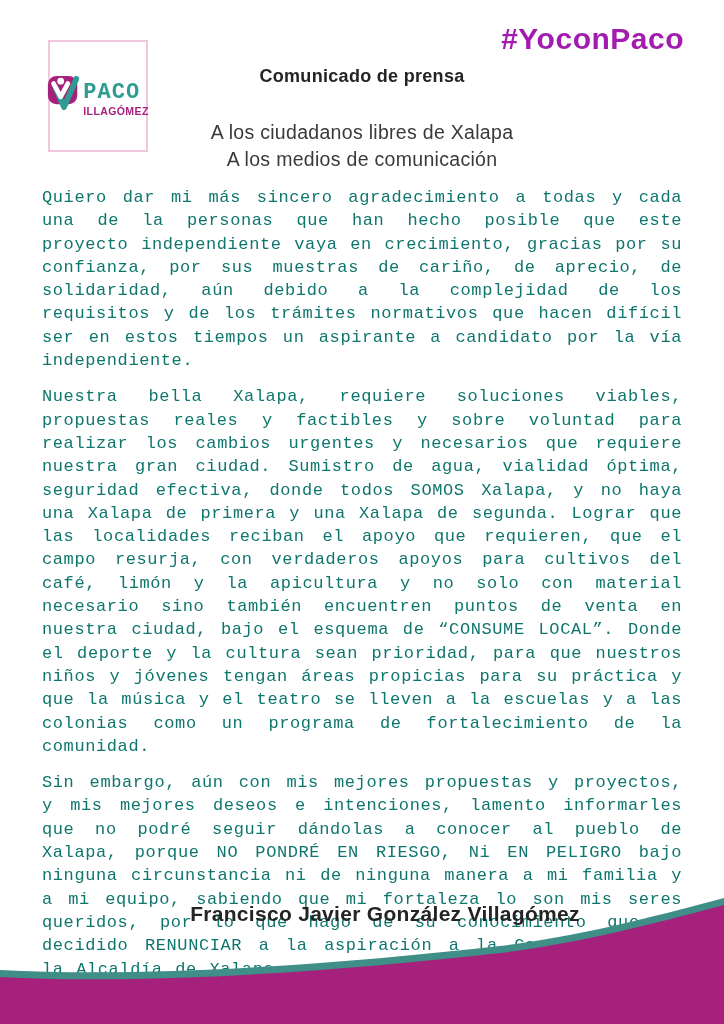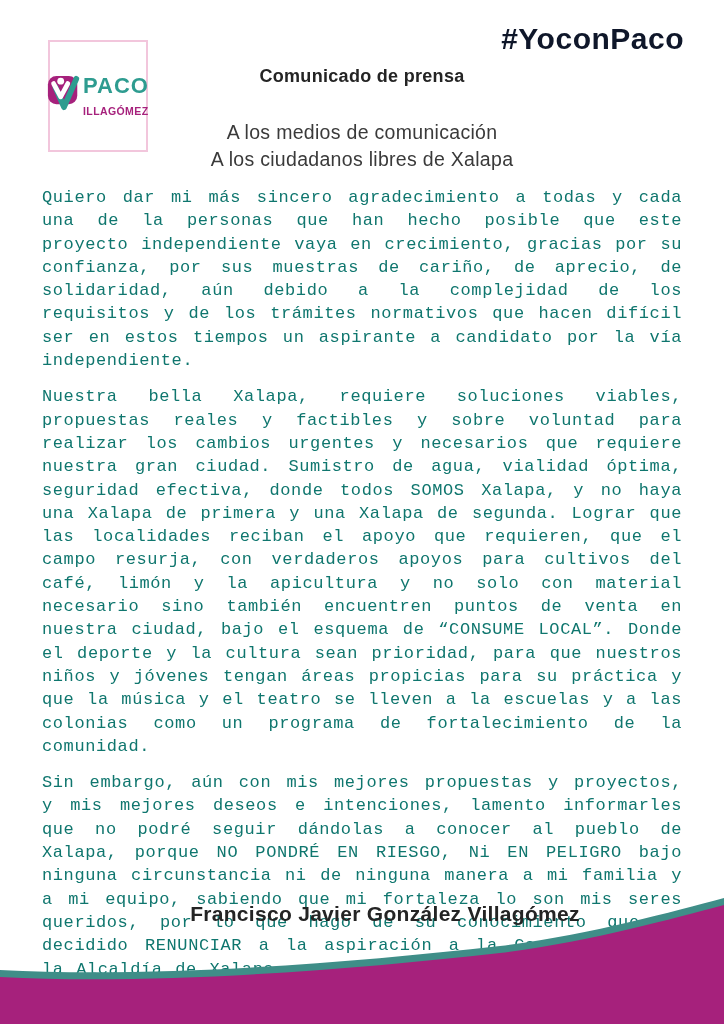--- a/index.html
+++ b/index.html
@@ -14,36 +14,36 @@
   }
   
   .logo-box{
     position:absolute;left:48px;top:40px;
     width:96px;height:108px;
     border:2px solid #f2c6dc;
     background:#ffffff;
     display:flex;align-items:center;justify-content:center;
   }
   .logo-inner{display:flex;flex-direction:column;align-items:flex-start;}
-  .logo-row{display:flex;}
+  .logo-row{display:flex;align-items:center;font-family:Liberation Mono, monospace;}
   .logo-mark{width:34px;height:36px;flex:0 0 auto;margin-right:2px;}
   .brand-top{
     font-weight:bold;font-size:22px;line-height:22px;
     color:#2e9c90;letter-spacing:1px;
   }
   .brand-bottom{
     font-weight:bold;font-size:10.5px;line-height:12px;
     color:#a6217c;letter-spacing:0.4px;
     margin-left:36px;margin-top:-6px;
   }
   
   .hashtag{
     position:absolute;top:22px;right:40px;
     font-size:30px;font-weight:bold;letter-spacing:0.5px;
-    color:#0f172a;
+    color:#a21caf;
   }
   .doc-title{
     position:absolute;top:66px;left:0;right:0;
     text-align:center;
     font-size:18px;font-weight:bold;color:#242424;
     letter-spacing:0.3px;
   }
   .doc-subtitle{
     position:absolute;top:119px;left:0;right:0;
     text-align:center;
@@ -95,22 +95,22 @@
       </div>
       <span class="brand-bottom">ILLAGÓMEZ</span>
     </div>
   </div>
 
   <div class="hashtag">#YoconPaco</div>
 
   <div class="doc-title">Comunicado de prensa</div>
 
   <div class="doc-subtitle">
+    <div>A los ciudadanos libres de Xalapa</div>
     <div>A los medios de comunicación</div>
-    <div>A los ciudadanos libres de Xalapa</div>
   </div>
 
   <div class="body-text">
     <p>Quiero dar mi más sincero agradecimiento a todas y cada una de la personas que han hecho posible que este proyecto independiente vaya en crecimiento, gracias por su confianza, por sus muestras de cariño, de aprecio, de solidaridad, aún debido a la complejidad de los requisitos y de los trámites normativos que hacen difícil ser en estos tiempos un aspirante a candidato por la vía independiente.</p>
     <p>Nuestra bella Xalapa, requiere soluciones viables, propuestas reales y factibles y sobre voluntad para realizar los cambios urgentes y necesarios que requiere nuestra gran ciudad. Sumistro de agua, vialidad óptima, seguridad efectiva, donde todos SOMOS Xalapa, y no haya una Xalapa de primera y una Xalapa de segunda. Lograr que las localidades reciban el apoyo que requieren, que el campo resurja, con verdaderos apoyos para cultivos del café, limón y la apicultura y no solo con material necesario sino también encuentren puntos de venta en nuestra ciudad, bajo el esquema de “CONSUME LOCAL”. Donde el deporte y la cultura sean prioridad, para que nuestros niños y jóvenes tengan áreas propicias para su práctica y que la música y el teatro se lleven a la escuelas y a las colonias como un programa de fortalecimiento de la comunidad.</p>
     <p>Sin embargo, aún con mis mejores propuestas y proyectos, y mis mejores deseos e intenciones, lamento informarles que no podré seguir dándolas a conocer al pueblo de Xalapa, porque NO PONDRÉ EN RIESGO, Ni EN PELIGRO bajo ninguna circunstancia ni de ninguna manera a mi familia y a mi equipo, sabiendo que mi fortaleza lo son mis seres queridos, por lo que hago de su conocimiento que he decidido RENUNCIAR a la aspiración a la Candidatura por la Alcaldía de Xalapa.</p>
   </div>
 
   <div class="signature">Francisco Javier González Villagómez</div>
 

